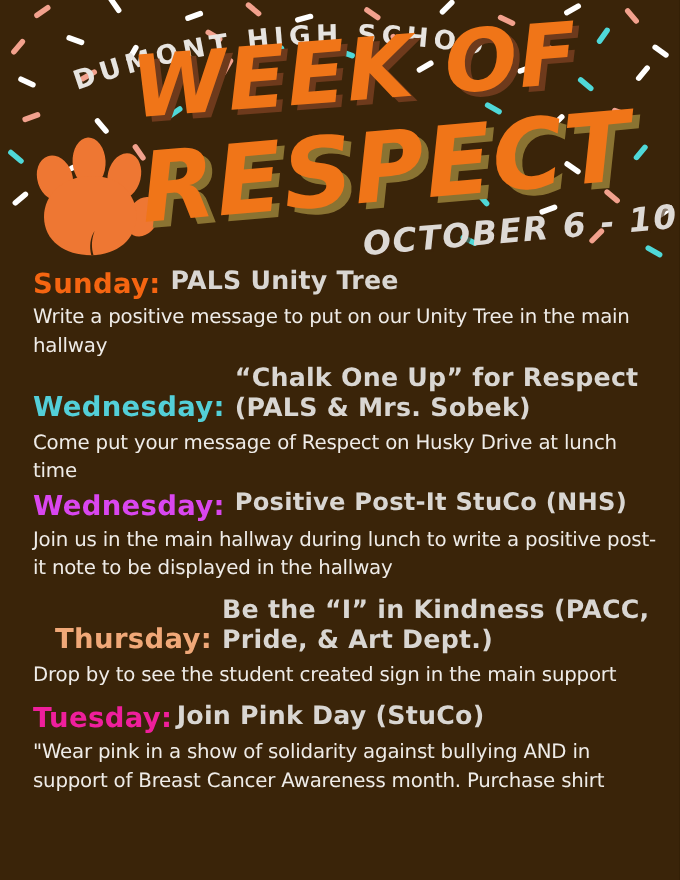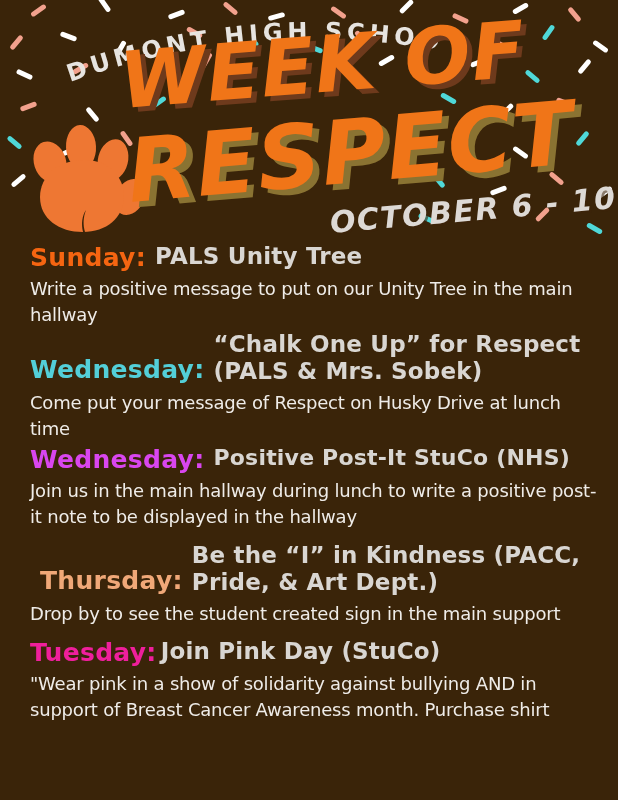--- a/index.html
+++ b/index.html
@@ -240,21 +240,21 @@
     <div class="day-block" style="margin-top:6px;">
       <div class="day-head">
         <span class="day-label" style="color: #d946ef;">Wednesday:</span>
         <span class="day-title" style="font-size:22px;">Positive Post-It StuCo (NHS)</span>
       </div>
       <div class="day-desc">Join us in the main hallway during lunch to write a positive post-it note to be displayed in the hallway</div>
     </div>
 
     <div class="day-block" style="margin-top:12px;padding-left:40px;">
       <div class="day-head baseline-bottom">
-        <span class="day-label" style="padding-bottom: 2px; color: rgb(240, 168, 120);">Thursday:</span>
+        <span class="day-label" style="padding-bottom: 2px; color: rgb(240, 168, 120); margin-left: 10px;">Thursday:</span>
         <span class="day-title" style="line-height:1.18;">Be the “I” in Kindness (PACC, Pride, &amp; Art Dept.)</span>
       </div>
       <div class="day-desc" style="margin-left:-10px;">Drop by to see the student created sign in the main support</div>
     </div>
 
     <div class="day-block" style="margin-top:14px;">
       <div class="day-head">
         <span class="day-label" style="color: rgb(239, 31, 156);">Tuesday:</span>
         <span class="day-title" style="margin-left:4px;">Join Pink Day (StuCo)</span>
       </div>

